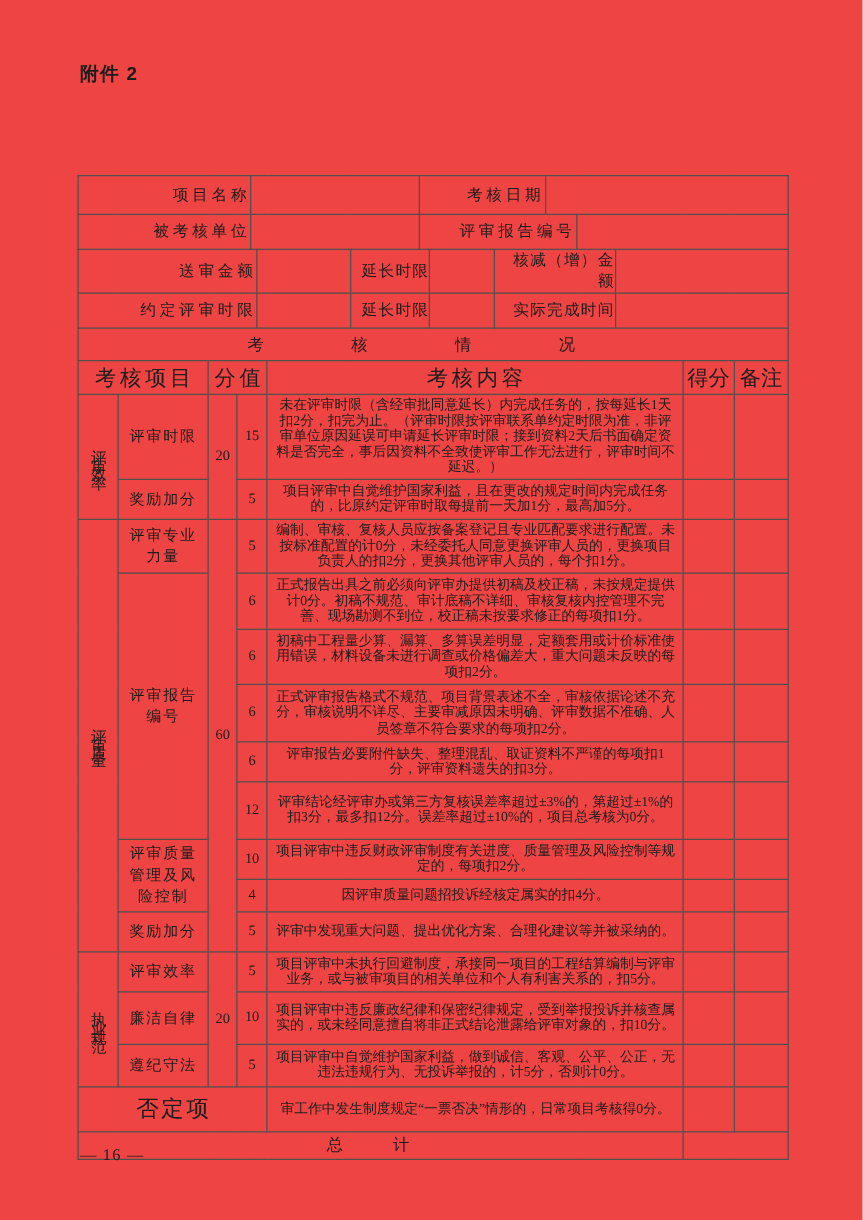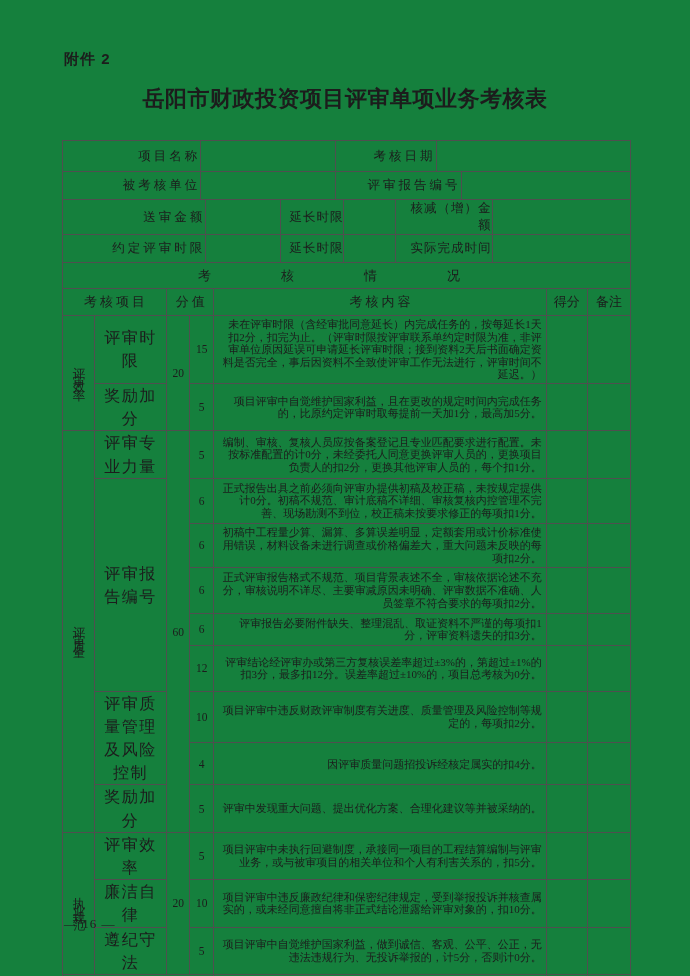--- a/index.html
+++ b/index.html
@@ -1,52 +1,51 @@
 <!DOCTYPE html>
 <html><head>
 <meta charset="utf-8">
 <style>
   html,body { margin:0; padding:0; background:#e8e8e8; }
   .page {
-    position:relative; width:690px; height:976px; background:#15803d;
+    position:relative; width:690px; height:976px; background:#ef4444;
     font-family:"Liberation Serif","DejaVu Serif",serif; color:#1c1c1c;
     margin:0 auto; overflow:hidden;
   }
   .attachment {
     position:absolute; left:64px; top:50px;
     font-family:"Liberation Sans","DejaVu Sans",sans-serif;
     font-weight:600; font-size:15px; letter-spacing:1px;
   }
   .doc-title {
     position:absolute; left:0; right:0; top:84px; text-align:center;
     font-family:"Liberation Sans","DejaVu Sans",sans-serif;
     font-weight:700; font-size:22px; letter-spacing:0.5px;
   }
   .table-wrap { position:absolute; left:62px; top:140px; }
   table { border-collapse:collapse; table-layout:fixed; width:569px; }
   td { border:1px solid #4f4f4f; padding:0; overflow:hidden; vertical-align:middle; }
   .lbl { text-align:right; font-size:12.5px; letter-spacing:3px; text-indent:3px; }
-  .colhead { text-align:center; font-size:13px; letter-spacing:3px; text-indent:3px; }
-  .content { font-size:11px; line-height:12.6px; padding:2px 4px 2px 5px; text-align:right; }
+  .colhead { text-align:center; font-size:17px; letter-spacing:3px; text-indent:3px; }
+  .content { font-size:11px; line-height:12.6px; padding:2px 4px 2px 5px; text-align:center; }
   .num { text-align:center; font-size:11.5px; }
-  .item { text-align:center; font-size:16px; letter-spacing:1.5px; line-height:1.45; padding:0 8px; }
+  .item { text-align:center; font-size:12px; letter-spacing:1.5px; line-height:1.45; padding:0 8px; }
   .vcat { text-align:center; }
   .vcat span { writing-mode:vertical-lr; text-orientation:upright; letter-spacing:7px; font-size:12.5px; display:inline-block; }
   .sect { text-align:center; font-size:13px; letter-spacing:70px; text-indent:35px; white-space:nowrap; }
   .totalcell { text-align:center; font-size:13px; letter-spacing:40px; text-indent:20px; white-space:nowrap; }
   .vetolbl { text-align:center; font-size:18px; letter-spacing:2px; text-indent:2px; }
   .footer { position:absolute; left:64px; top:916px; font-size:13px; letter-spacing:1px; }
 </style>
 </head>
 <body>
 
 <div class="page">
 
   <div class="attachment">附件 2</div>
-  <div class="doc-title">岳阳市财政投资项目评审单项业务考核表</div>
 
   <div class="table-wrap">
     <table>
       <colgroup>
         <col style="width:32px">
           <col style="width:72px">
           <col style="width:23px">
           <col style="width:11px">
         <col style="width:5px">
           <col style="width:8px">

